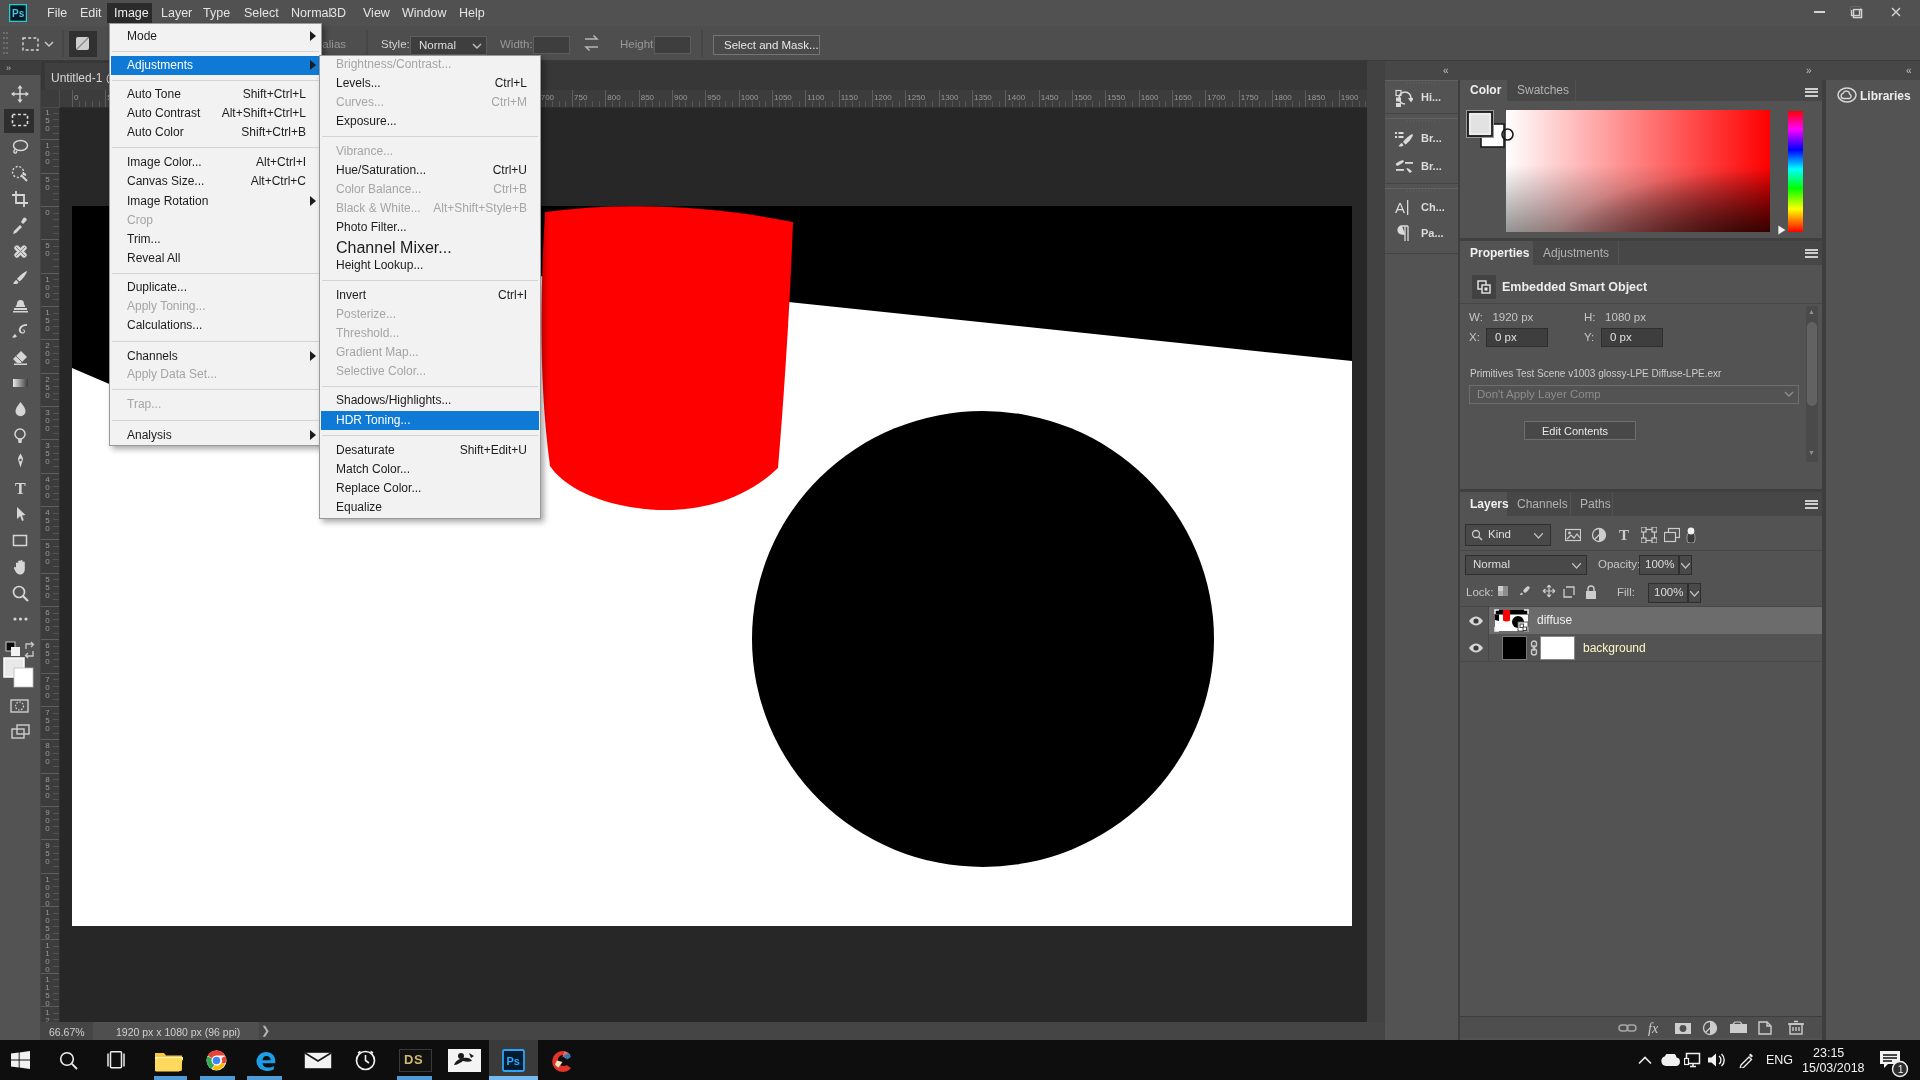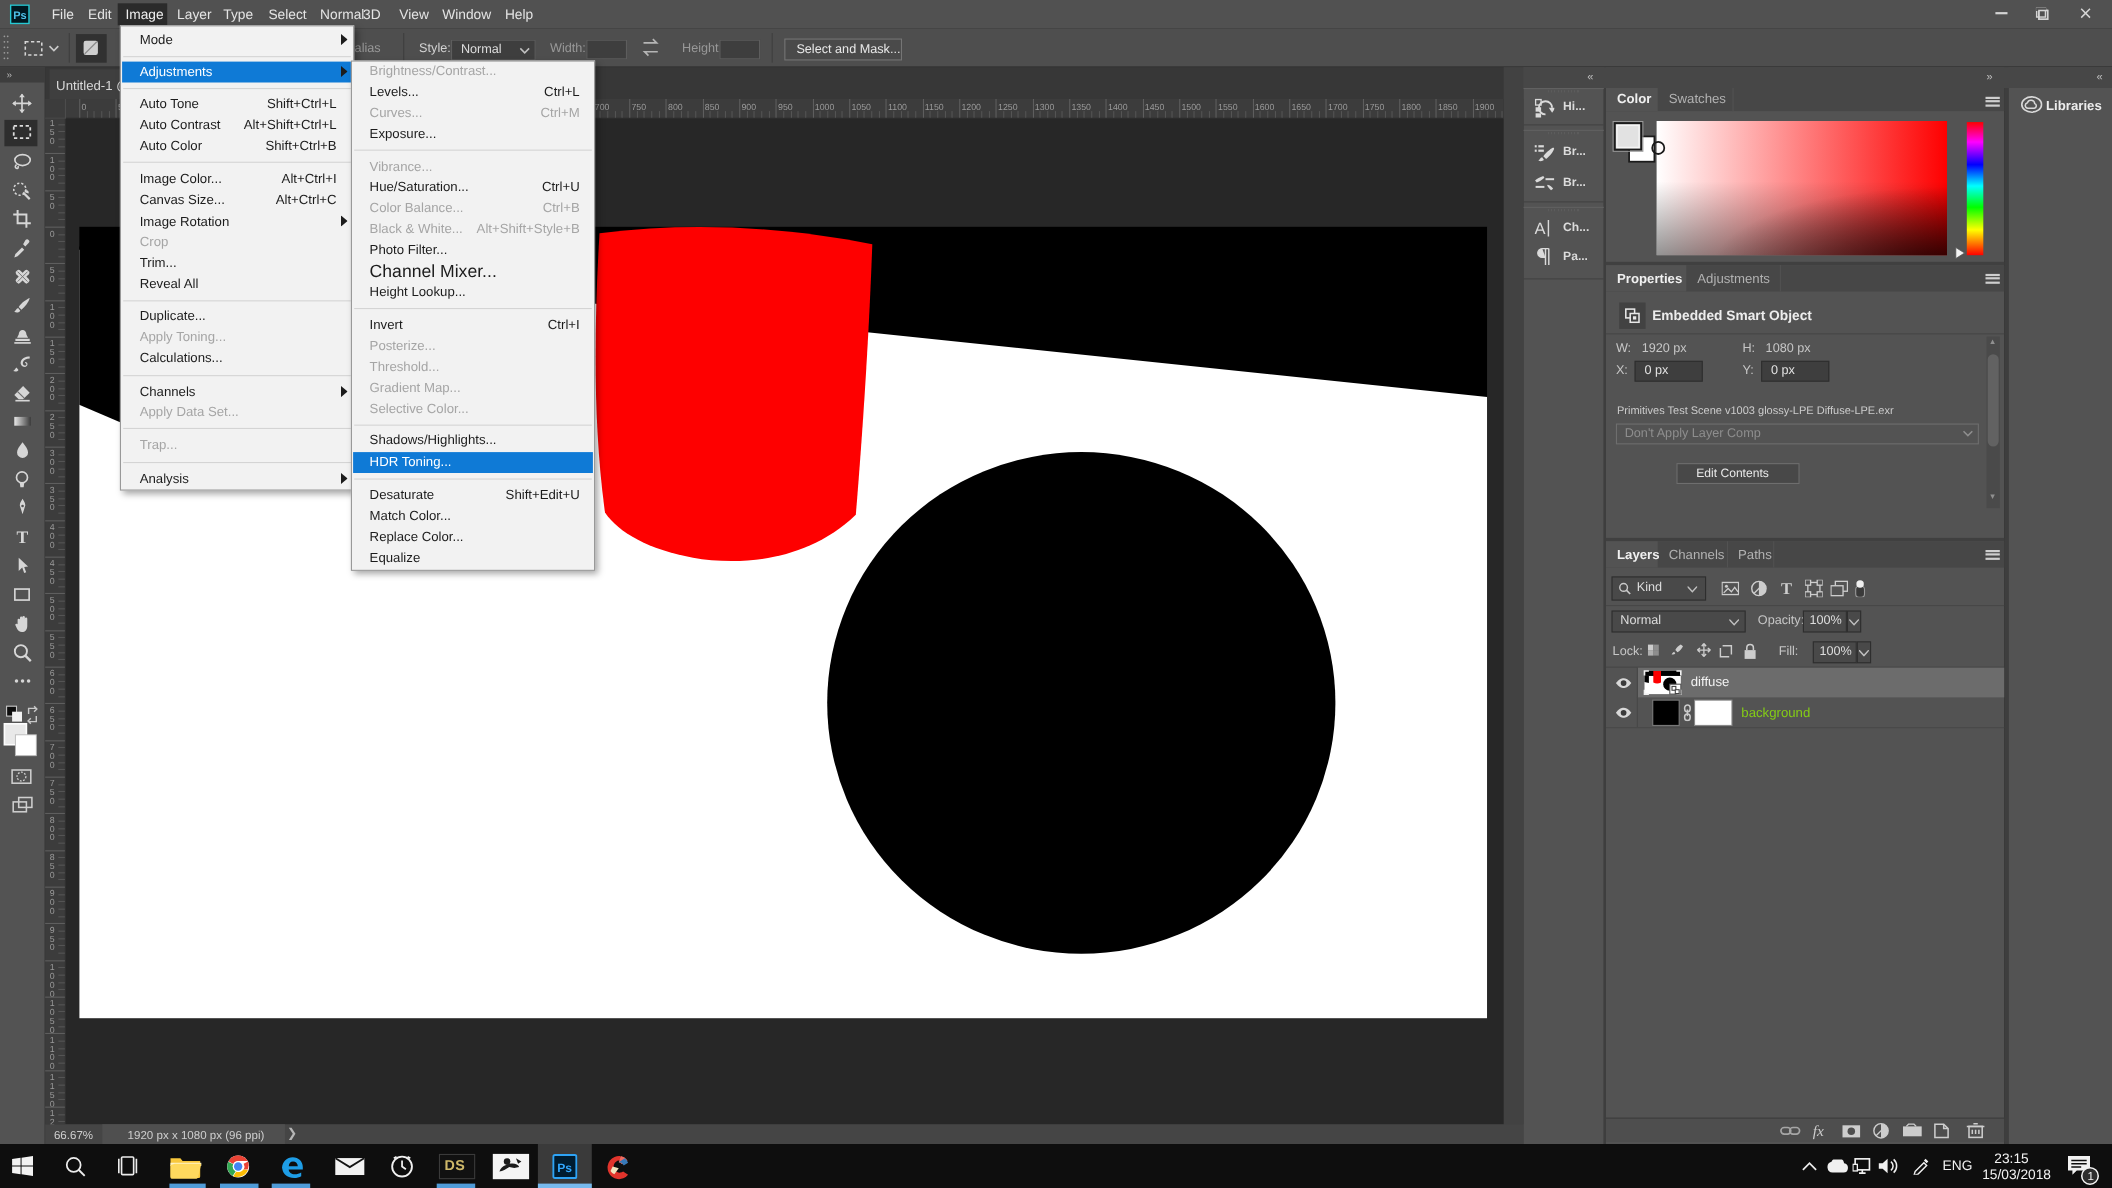--- a/index.html
+++ b/index.html
@@ -897,21 +897,21 @@
       <circle cx="8" cy="6" r="2.6" fill="#3a3a3a"></circle>
     </svg>
 <div class="abs" style="left:1488px;top:634px;width:1px;height:27px;background:#474747;"></div>
 <div class="abs" style="left:1503px;top:637px;width:23px;height:22px;background:#000000;box-shadow:0 0 0 1px #777;"></div>
 <svg class="abs" style="left:1528px;top:640px;" width="12" height="16" viewBox="0 0 12 16">
 <rect x="3.5" y="1" width="5" height="6" rx="2.5" fill="none" stroke="#c9c9c9" stroke-width="1.4"></rect>
 <rect x="3.5" y="9" width="5" height="6" rx="2.5" fill="none" stroke="#c9c9c9" stroke-width="1.4"></rect>
 <rect x="5.3" y="5" width="1.4" height="6" fill="#c9c9c9"></rect>
 </svg>
 <div class="abs" style="left:1541px;top:637px;width:33px;height:22px;background:#ffffff;box-shadow:0 0 0 1px #888;"></div>
-<div class="txt" style="left:1583px;top:641px;font-size:12px;color:#84cc16;">background</div>
+<div class="txt" style="left:1583px;top:641px;font-size:12px;color:#fef9c3;">background</div>
 <div class="abs" style="left:1460px;top:661px;width:362px;height:1px;background:#494949;"></div>
 <div class="abs" style="left:1460px;top:1016px;width:362px;height:22px;background:#4e4e4e;border-top:1px solid #3d3d3d;box-sizing:border-box;"></div>
 <svg class="abs" style="left:1618px;top:1019px;" width="190" height="17" viewBox="0 0 190 17">
 <g stroke="#a6a6a6" stroke-width="1.5" fill="none">
 <rect x="1" y="6" width="9" height="6" rx="3"></rect>
         <rect x="9" y="6" width="9" height="6" rx="3"></rect>
 </g>
 <text x="30" y="14" font-family="Liberation Serif" font-size="14" font-style="italic" fill="#cdcdcd">fx</text>
 <rect x="57" y="4" width="16" height="11" fill="#cdcdcd"></rect>
       <circle cx="65" cy="9.5" r="3.4" fill="#4e4e4e"></circle>

